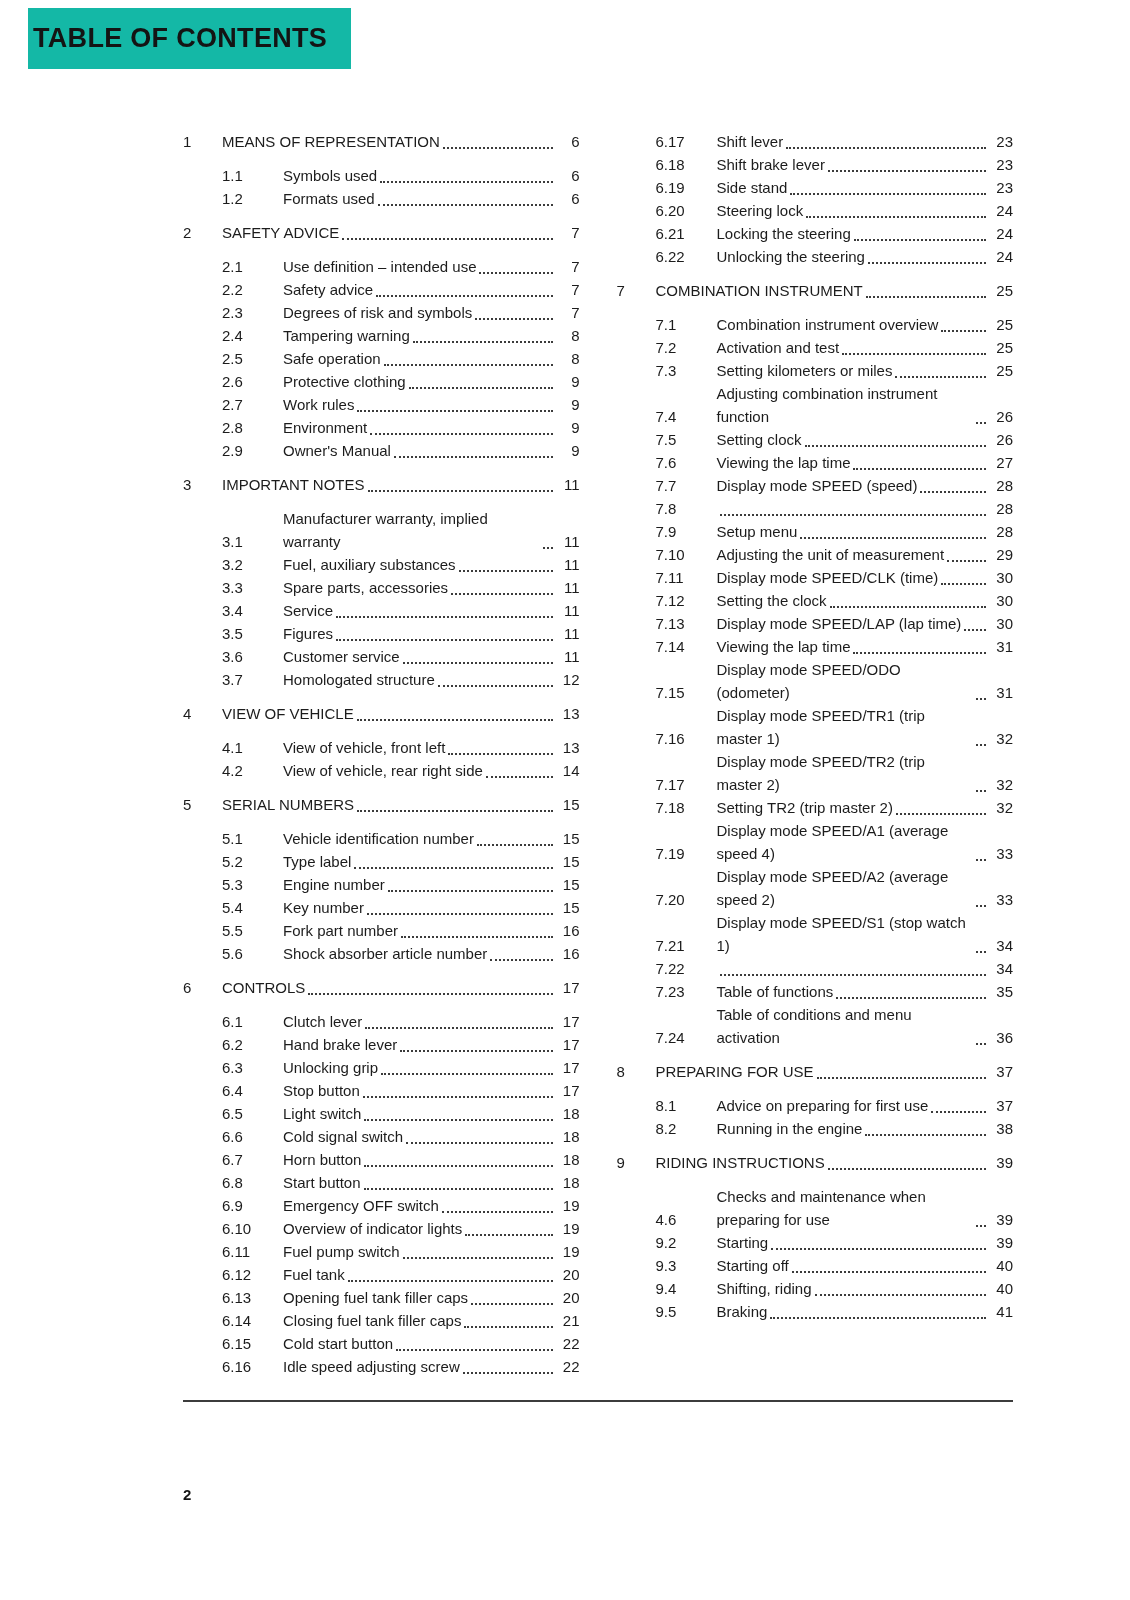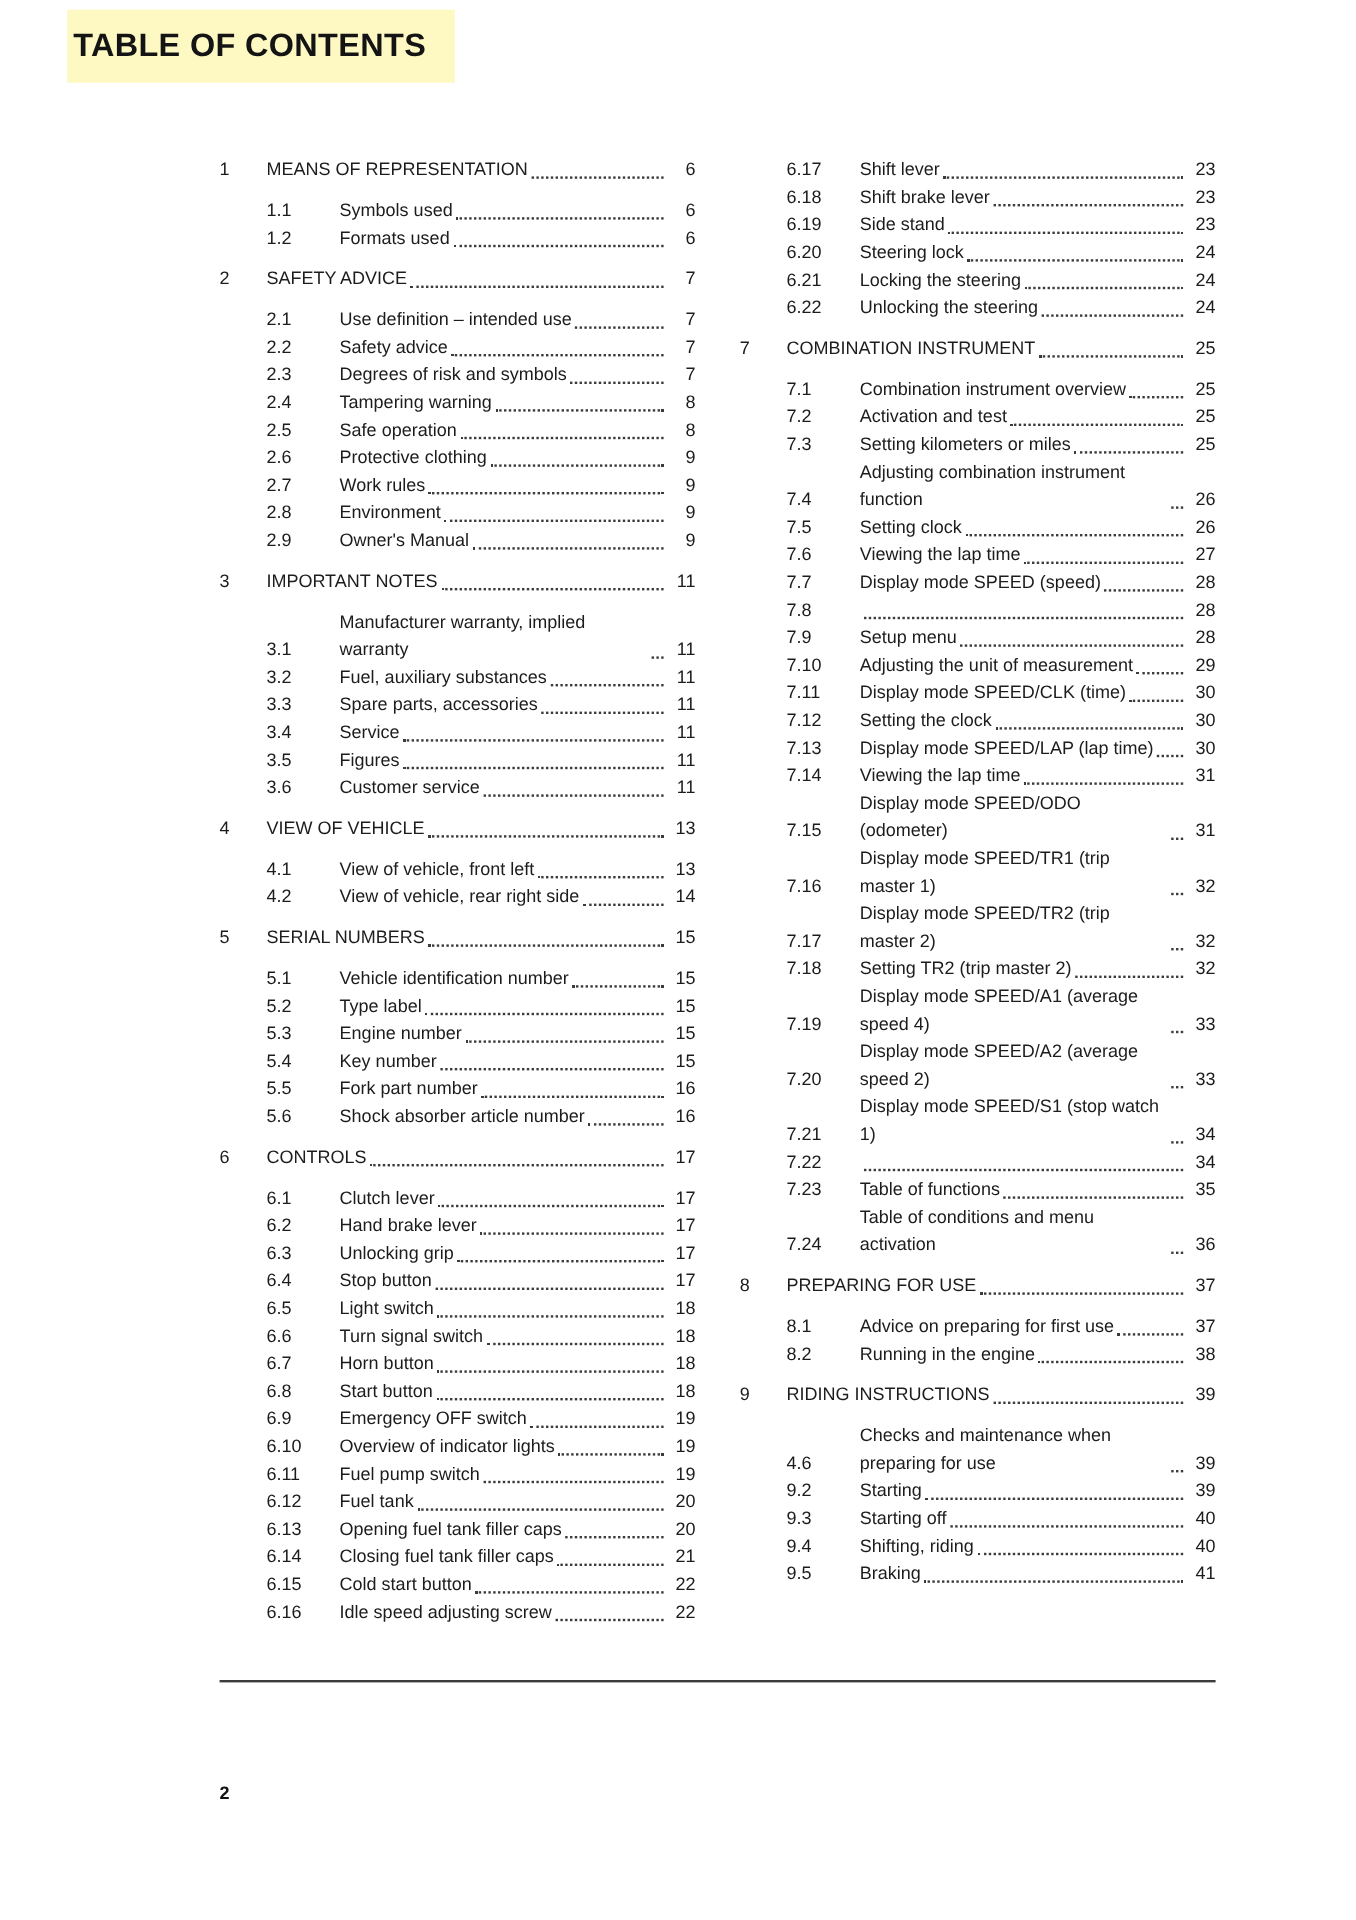--- a/index.html
+++ b/index.html
@@ -12,23 +12,22 @@
     width: 1130px;
     height: 1600px;
     font-family: "Liberation Sans", sans-serif;
     color: #1c1c1c;
     overflow: hidden;
   }
   .header-box {
     position: absolute;
     top: 8px;
     left: 28px;
-    background: #fef9c3;
+    background: #14b8a6;
     padding: 15px 24px 15px 5px;
-    margin-left: 28px;
   }
   .header-title {
     font-size: 27px;
     font-weight: 700;
     letter-spacing: 0.3px;
     color: #141414;
     white-space: nowrap;
   }
   .main {
     position: absolute;
@@ -221,20 +220,26 @@
         <span class="title">Figures</span>
         <span class="leader"></span>
         <span class="pg">11</span>
       </div>
       <div class="entry section">
         <span class="num">3.6</span>
         <span class="title">Customer service</span>
         <span class="leader"></span>
         <span class="pg">11</span>
       </div>
+      <div class="entry section">
+        <span class="num">3.7</span>
+        <span class="title">Homologated structure</span>
+        <span class="leader"></span>
+        <span class="pg">12</span>
+      </div>
       <div class="entry chapter">
         <span class="num">4</span>
         <span class="title">VIEW OF VEHICLE</span>
         <span class="leader"></span>
         <span class="pg">13</span>
       </div>
       <div class="entry section">
         <span class="num">4.1</span>
         <span class="title">View of vehicle, front left</span>
         <span class="leader"></span>
@@ -319,21 +324,21 @@
         <span class="pg">17</span>
       </div>
       <div class="entry section">
         <span class="num">6.5</span>
         <span class="title">Light switch</span>
         <span class="leader"></span>
         <span class="pg">18</span>
       </div>
       <div class="entry section">
         <span class="num">6.6</span>
-        <span class="title">Turn signal switch</span>
+        <span class="title">Cold signal switch</span>
         <span class="leader"></span>
         <span class="pg">18</span>
       </div>
       <div class="entry section">
         <span class="num">6.7</span>
         <span class="title">Horn button</span>
         <span class="leader"></span>
         <span class="pg">18</span>
       </div>
       <div class="entry section">

